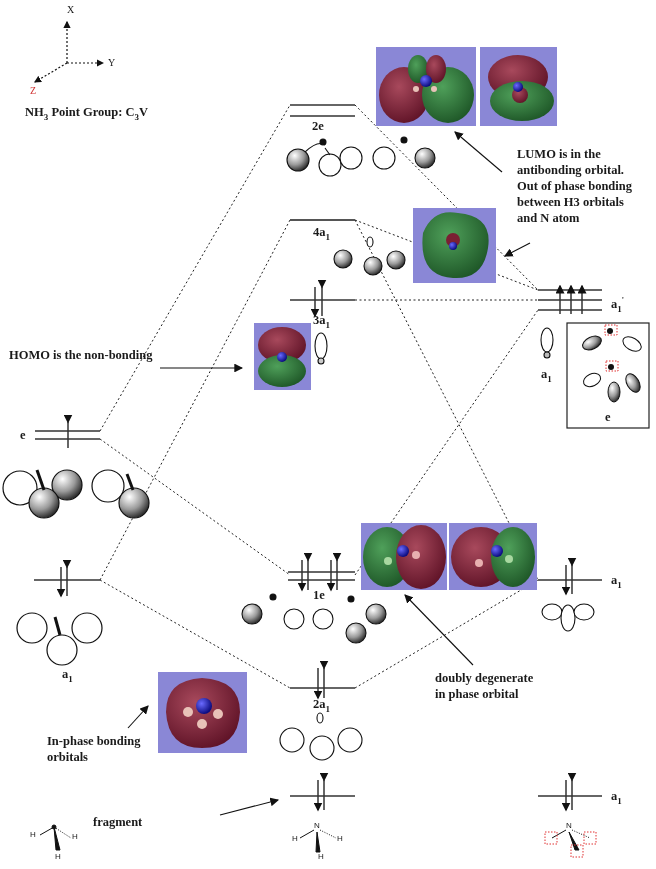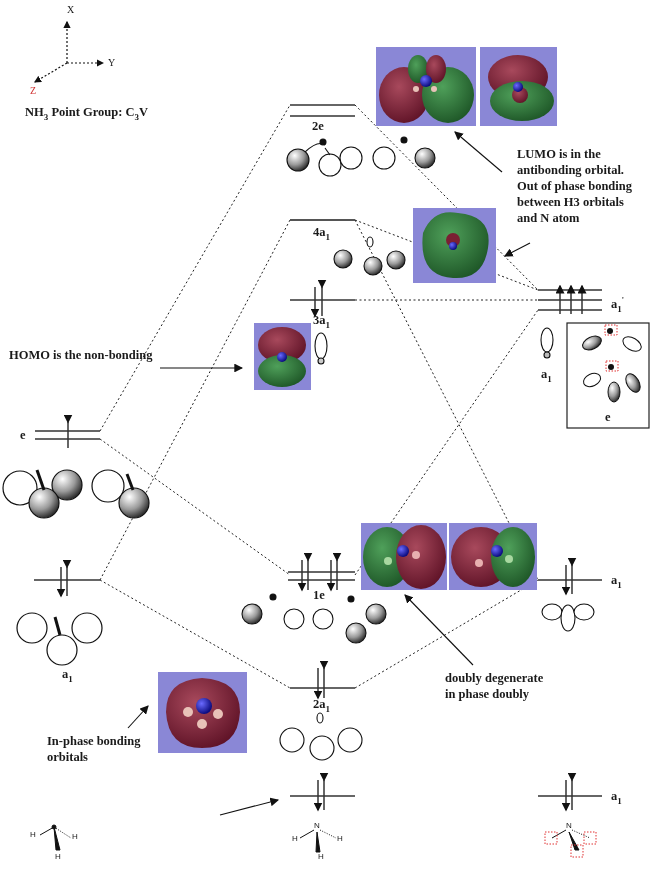--- a/index.html
+++ b/index.html
@@ -316,29 +316,30 @@
 <div class="note" style="left:517px;top:146px;">
   <div>LUMO is in the</div>
     <div>antibonding orbital.</div>
     <div>Out of phase bonding</div>
     <div>between H3 orbitals</div>
     <div>and N atom</div>
 </div>
 <div class="note" style="left:9px;top:347px;">
   <div>HOMO is the non-bonding</div>
 </div>
-<div class="note" style="left:445px;top:670px;">
+<div class="note" style="left:435px;top:670px;">
   <div>doubly degenerate</div>
-    <div>in phase doubly</div>
+    <div>in phase orbital</div>
 </div>
 <div class="note" style="left:47px;top:733px;">
   <div>In-phase bonding</div>
     <div>orbitals</div>
 </div>
 <div class="note" style="left:93px;top:814px;">
+    <div>fragment</div>
 </div>
 
 <span class="axis-lbl" style="left:30px;top:830px;font-size:8px;font-family:'Liberation Sans',sans-serif;">H</span>
 <span class="axis-lbl" style="left:72px;top:832px;font-size:8px;font-family:'Liberation Sans',sans-serif;">H</span>
 <span class="axis-lbl" style="left:55px;top:852px;font-size:8px;font-family:'Liberation Sans',sans-serif;">H</span>
 <span class="axis-lbl" style="left:314px;top:821px;font-size:8px;font-family:'Liberation Sans',sans-serif;">N</span>
 <span class="axis-lbl" style="left:292px;top:834px;font-size:8px;font-family:'Liberation Sans',sans-serif;">H</span>
 <span class="axis-lbl" style="left:337px;top:834px;font-size:8px;font-family:'Liberation Sans',sans-serif;">H</span>
 <span class="axis-lbl" style="left:318px;top:852px;font-size:8px;font-family:'Liberation Sans',sans-serif;">H</span>
 <span class="axis-lbl" style="left:566px;top:821px;font-size:8px;font-family:'Liberation Sans',sans-serif;">N</span>

